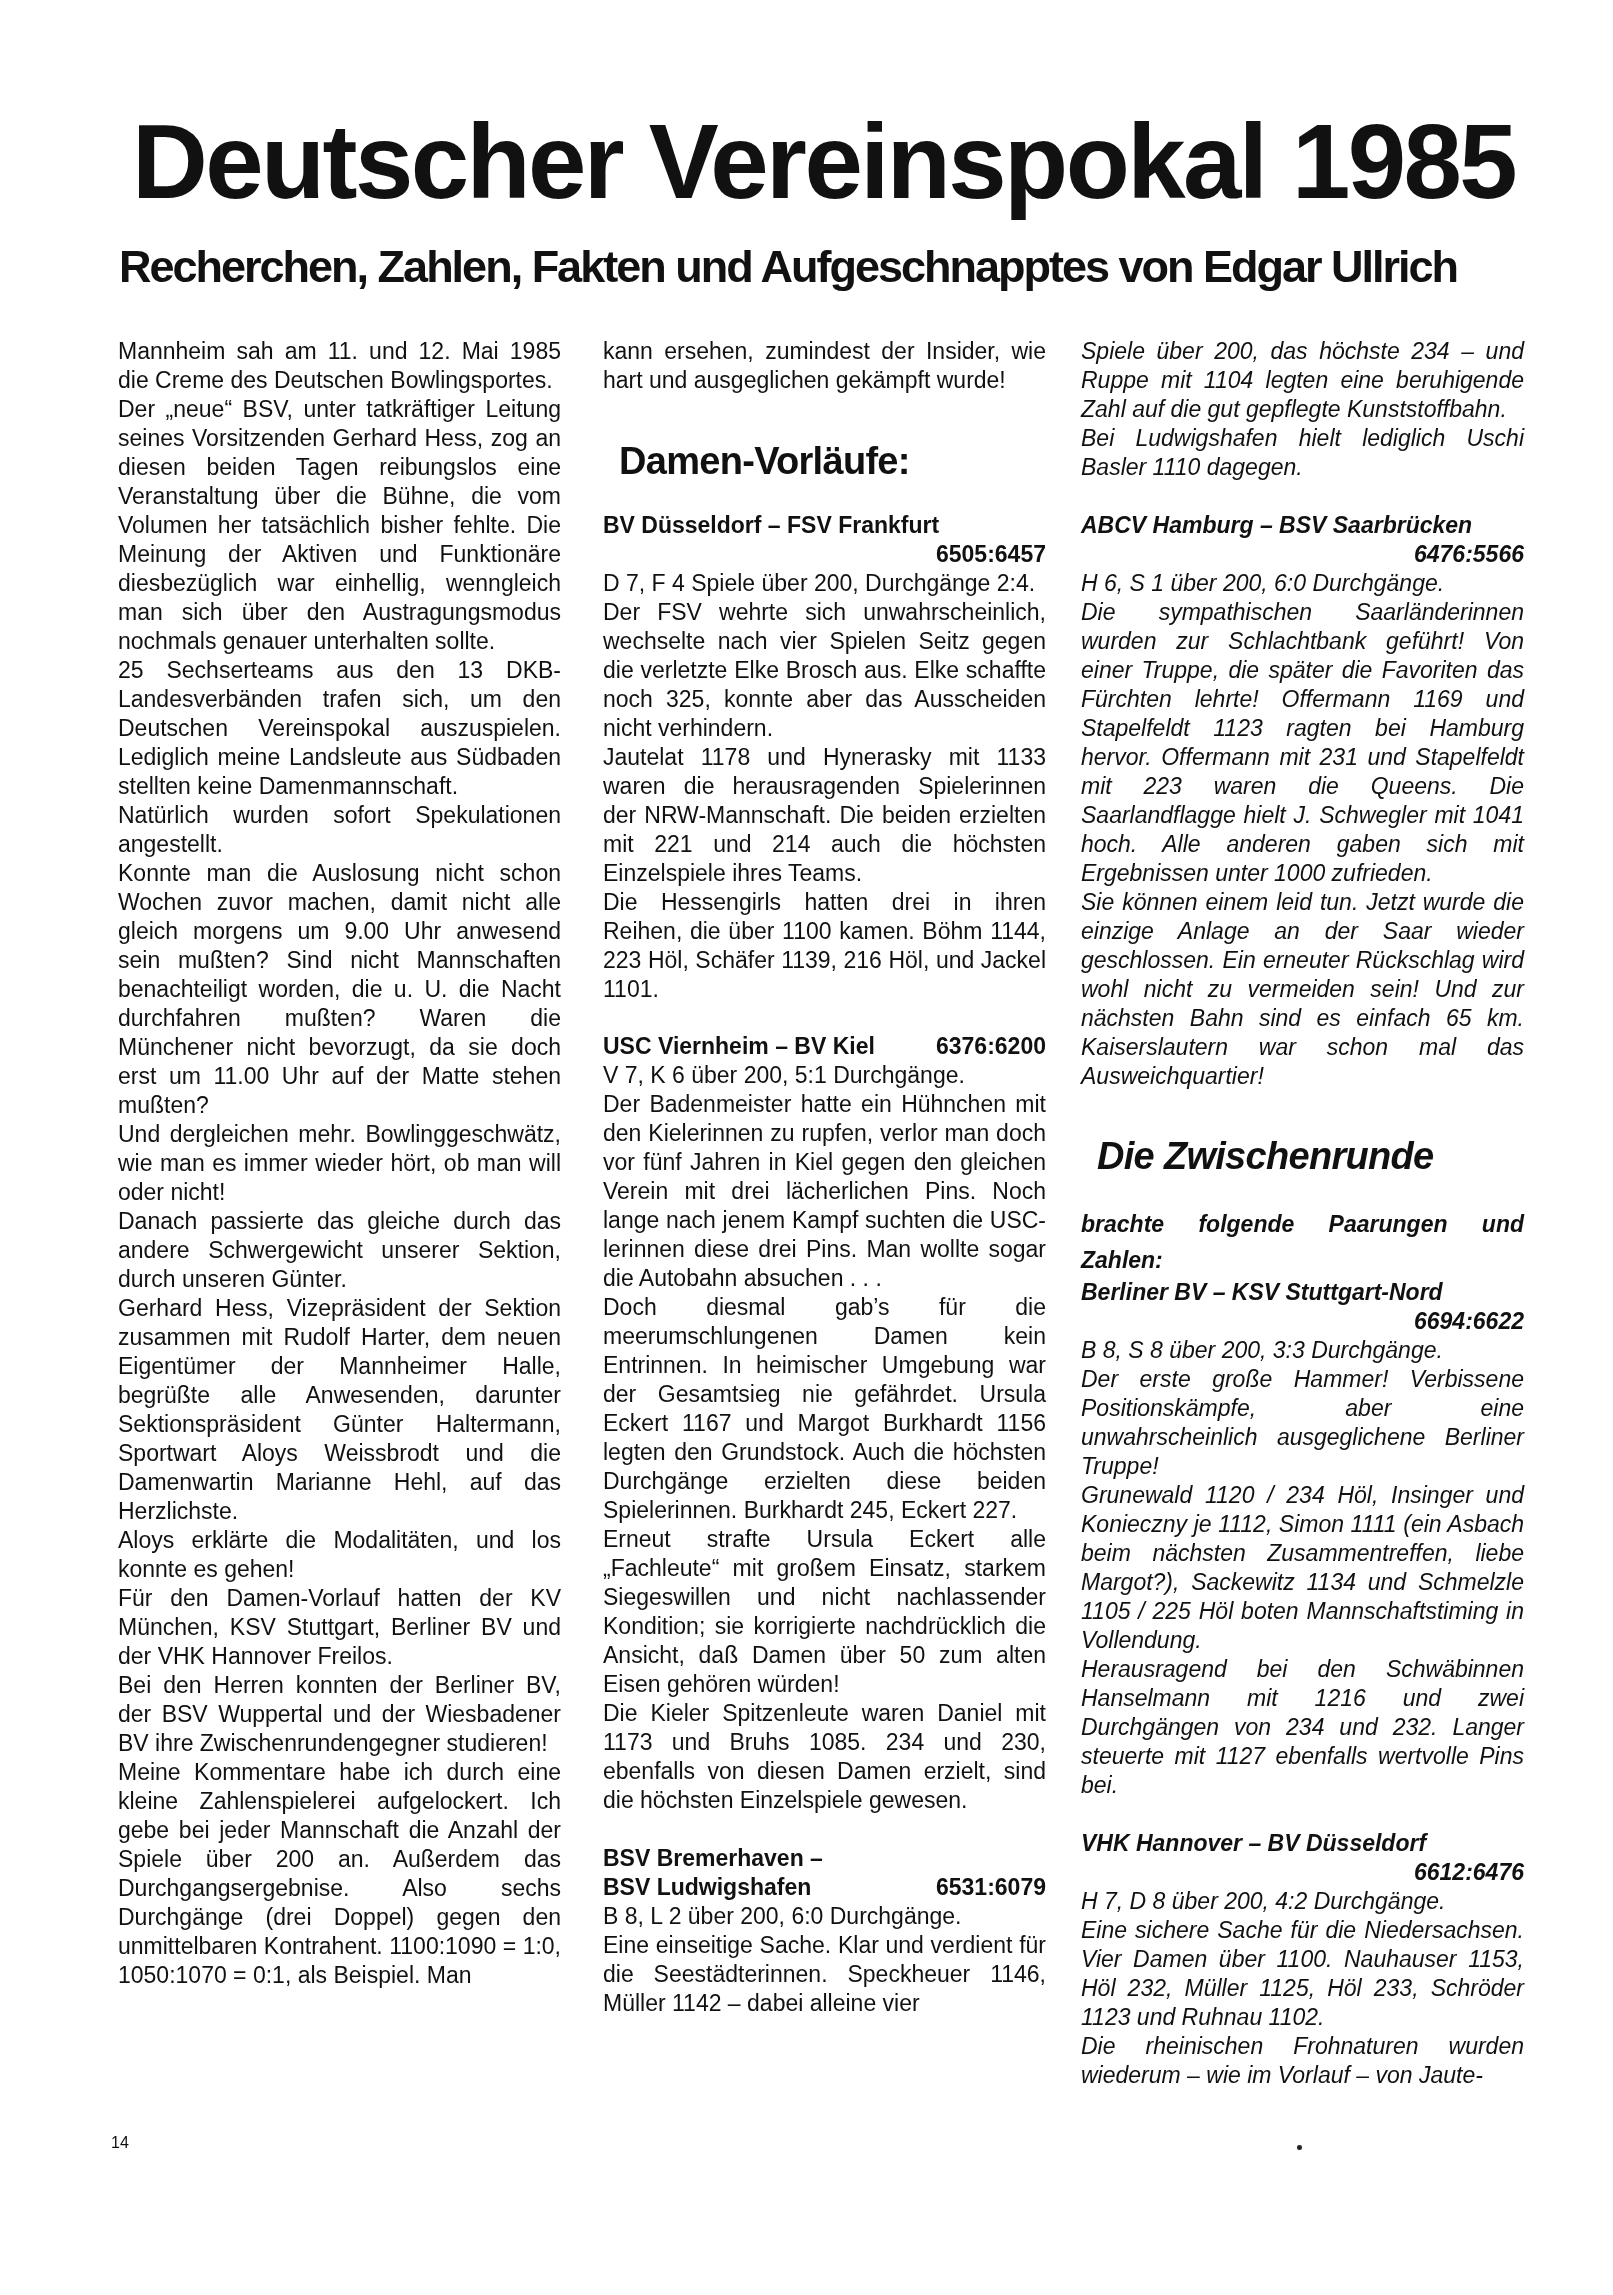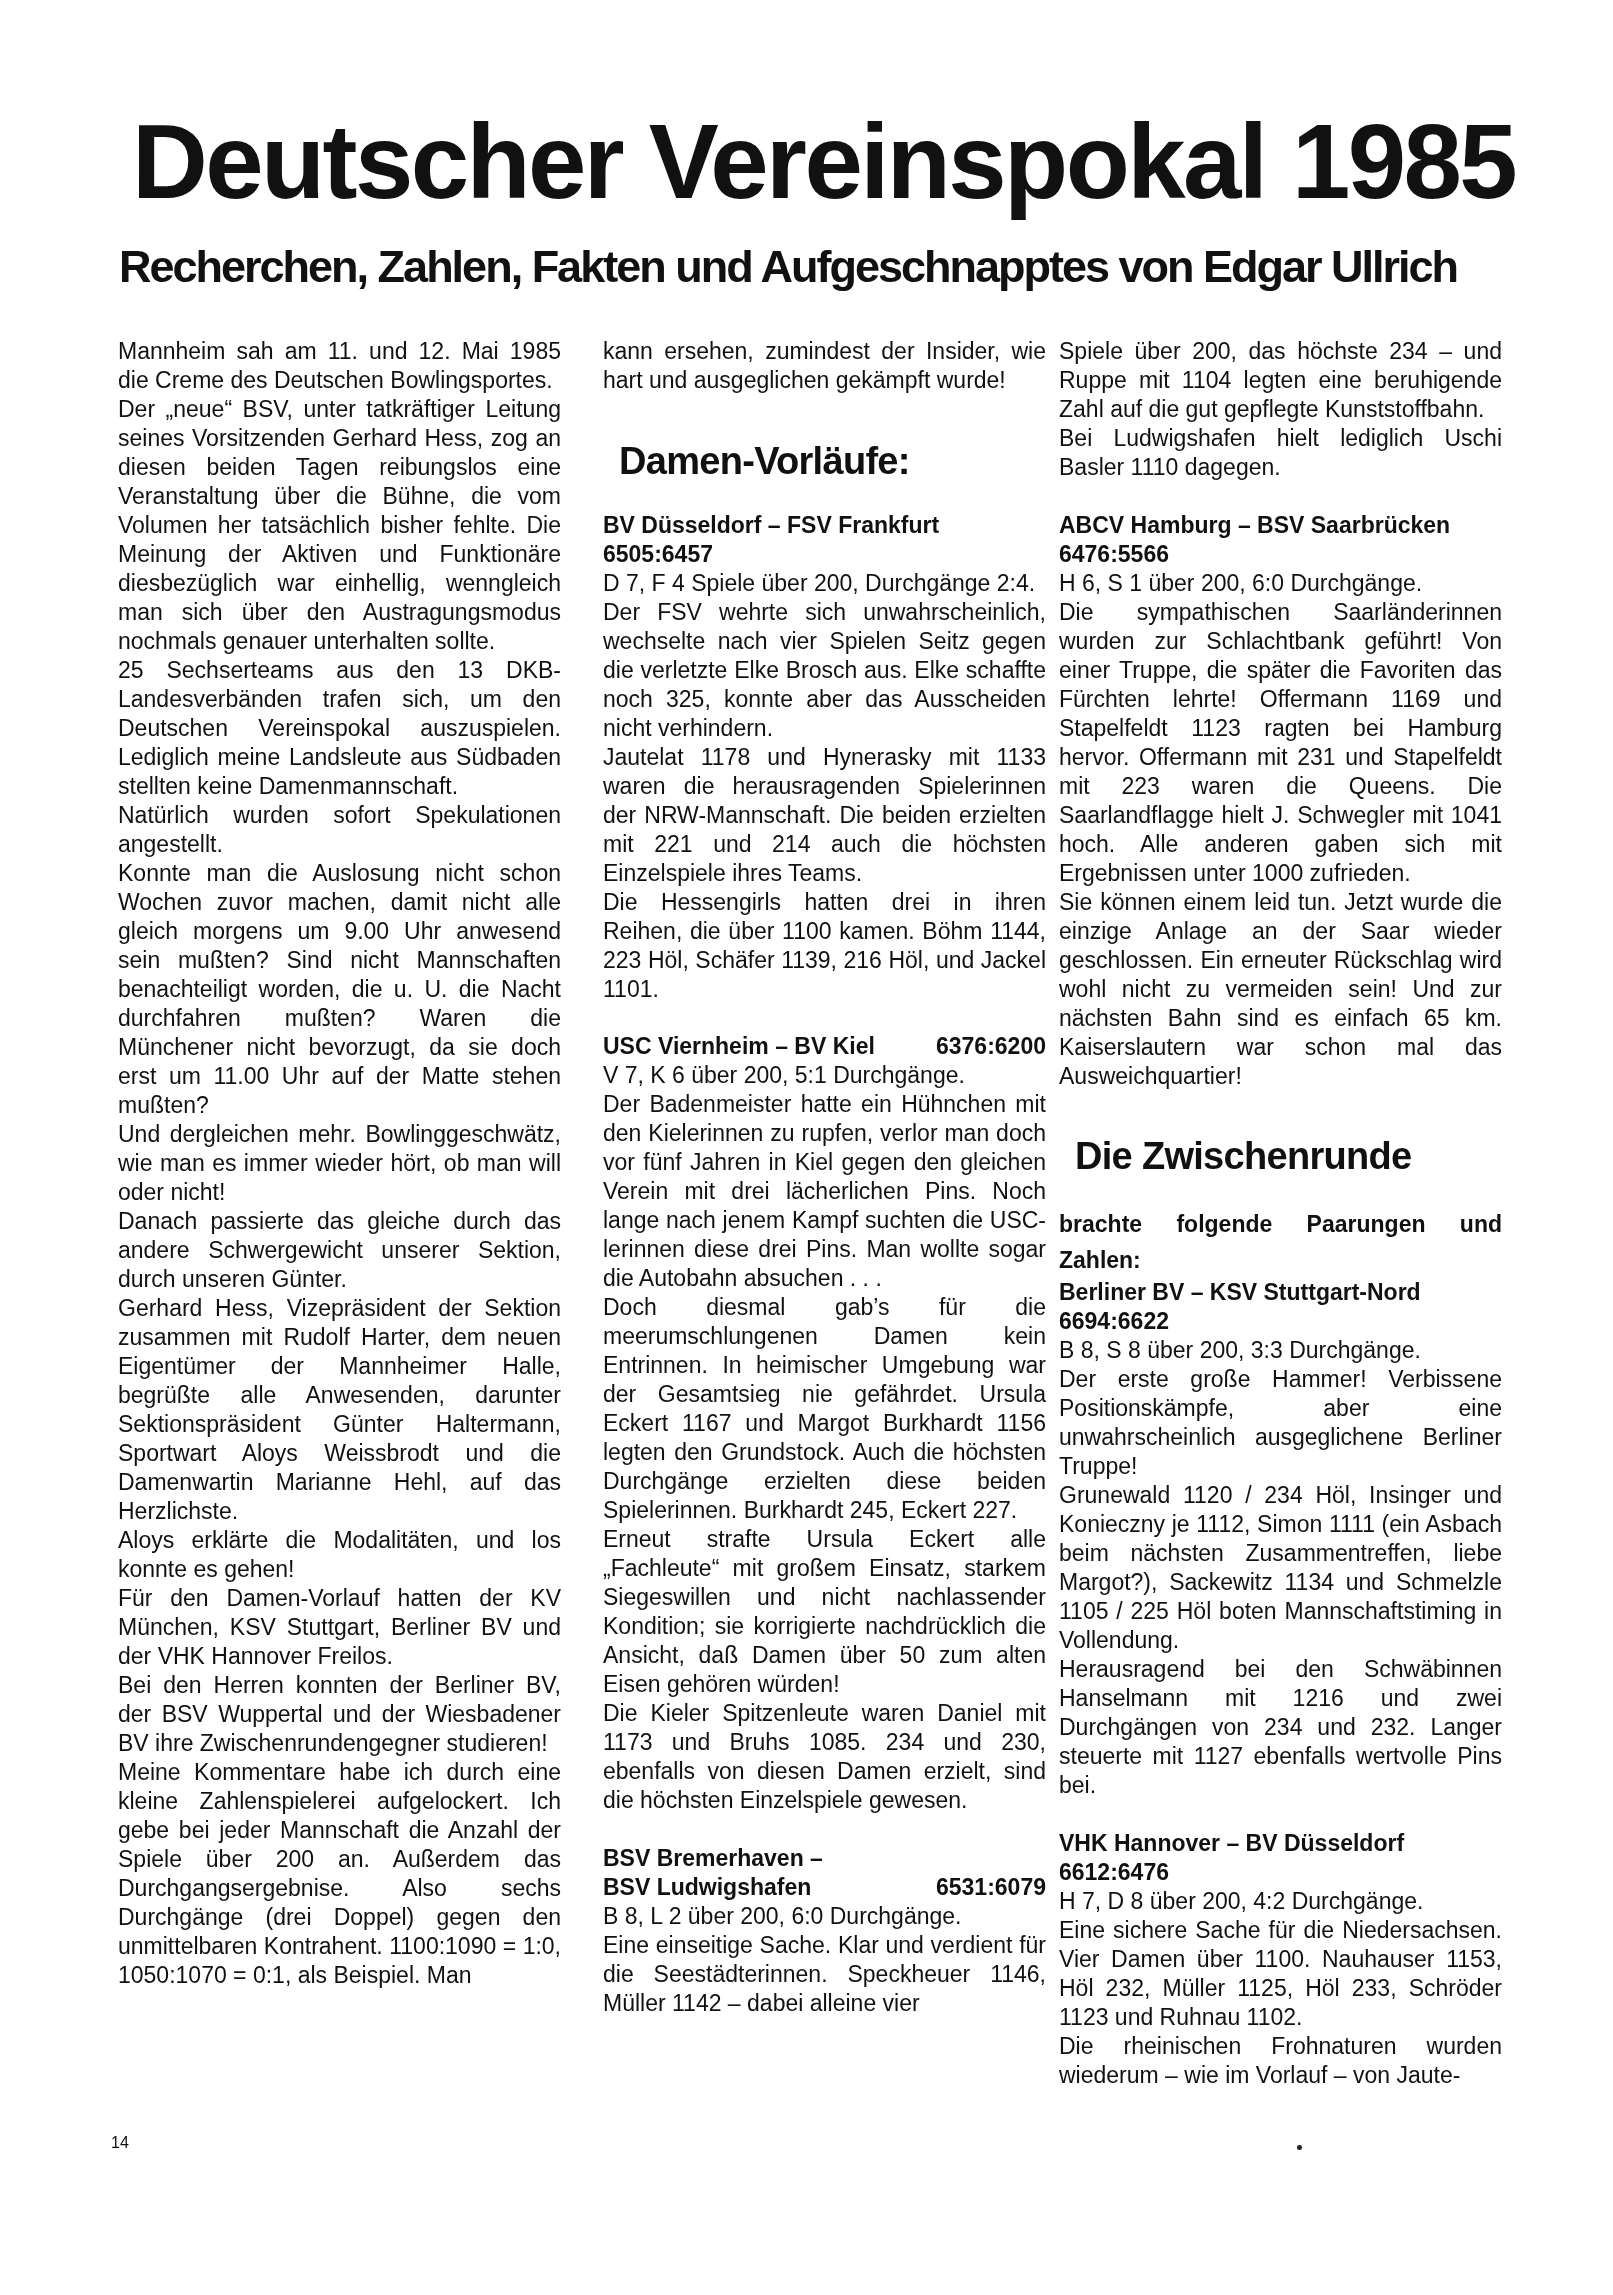--- a/index.html
+++ b/index.html
@@ -19,32 +19,32 @@
     line-height: 1; margin: 0; white-space: nowrap;
   }
   .col {
     position: absolute; top: 337px; width: 443px;
     font-size: 23px; line-height: 29px; text-align: justify;
     hyphens: manual;
   }
   .col p { margin: 0; }
   #col1 { left: 110px; margin-left: 8px; }
   #col2 { left: 603px; }
-  #col3 { left: 1059px; }
+  #col3 { left: 1081px; font-style: italic; }
   .gap { height: 28.5px; }
   .gap-sm { height: 13.2px; }
   .section-head {
     font-size: 38px; font-weight: bold; line-height: 42px;
     margin: 16px; letter-spacing: -0.7px; text-align: left;
   }
   .match-head {
     font-weight: bold; font-size: 23px; line-height: 29px; margin: 0;
     text-align: left;
   }
-  .match-head .score { display: block; }
+  .match-head .score { display: block; text-align: right; }
   .match-head.inline { display: flex; justify-content: space-between; }
   .match-head.inline .score { display: inline; }
   .lead-bold { font-weight: bold; font-size: 23px; line-height: 36px; margin: 0; text-align: justify; text-align-last: left; }
   .page-number {
     position: absolute; left: 111px; top: 2135px;
     font-size: 16px; line-height: 1;
   }
   .speck {
     position: absolute; left: 1297px; top: 2145px;
     width: 4.6px; height: 4.6px; border-radius: 50%; background: #222;

